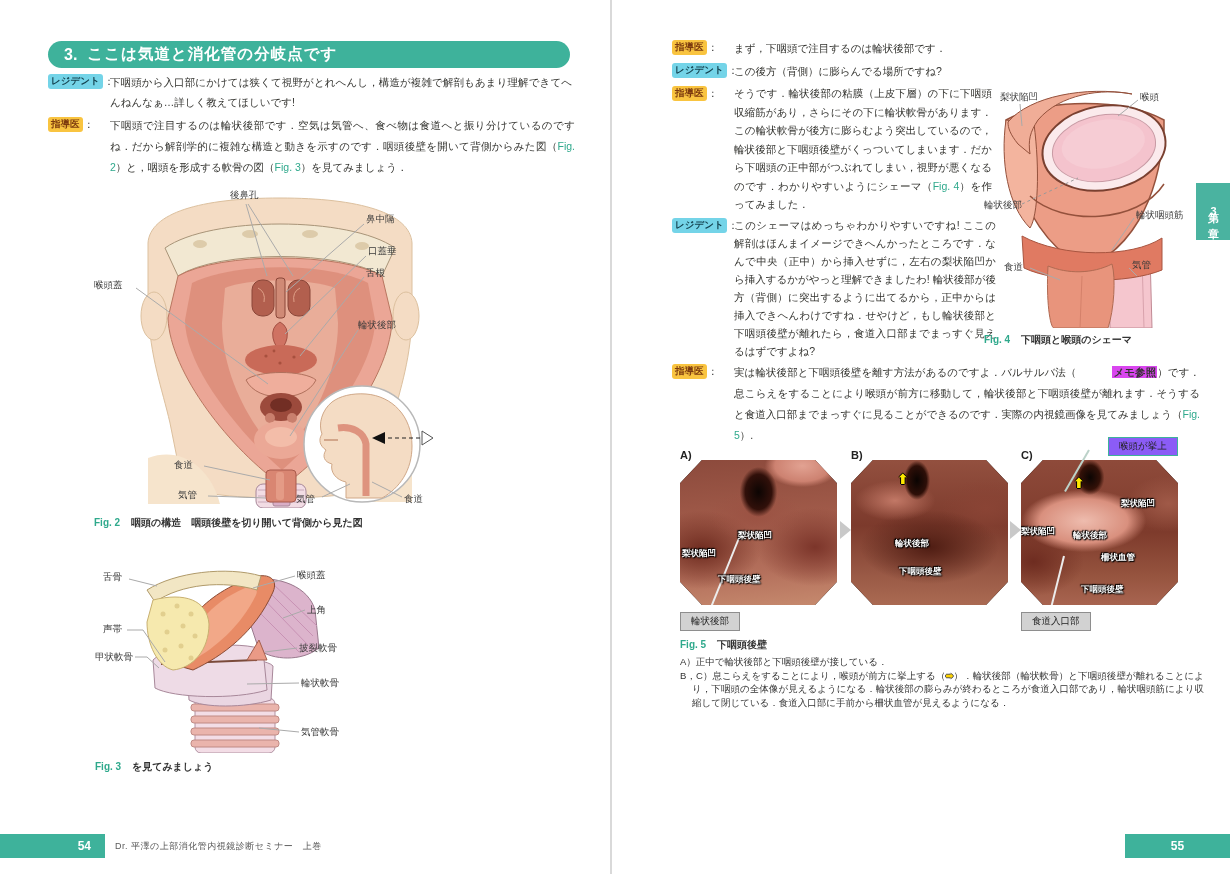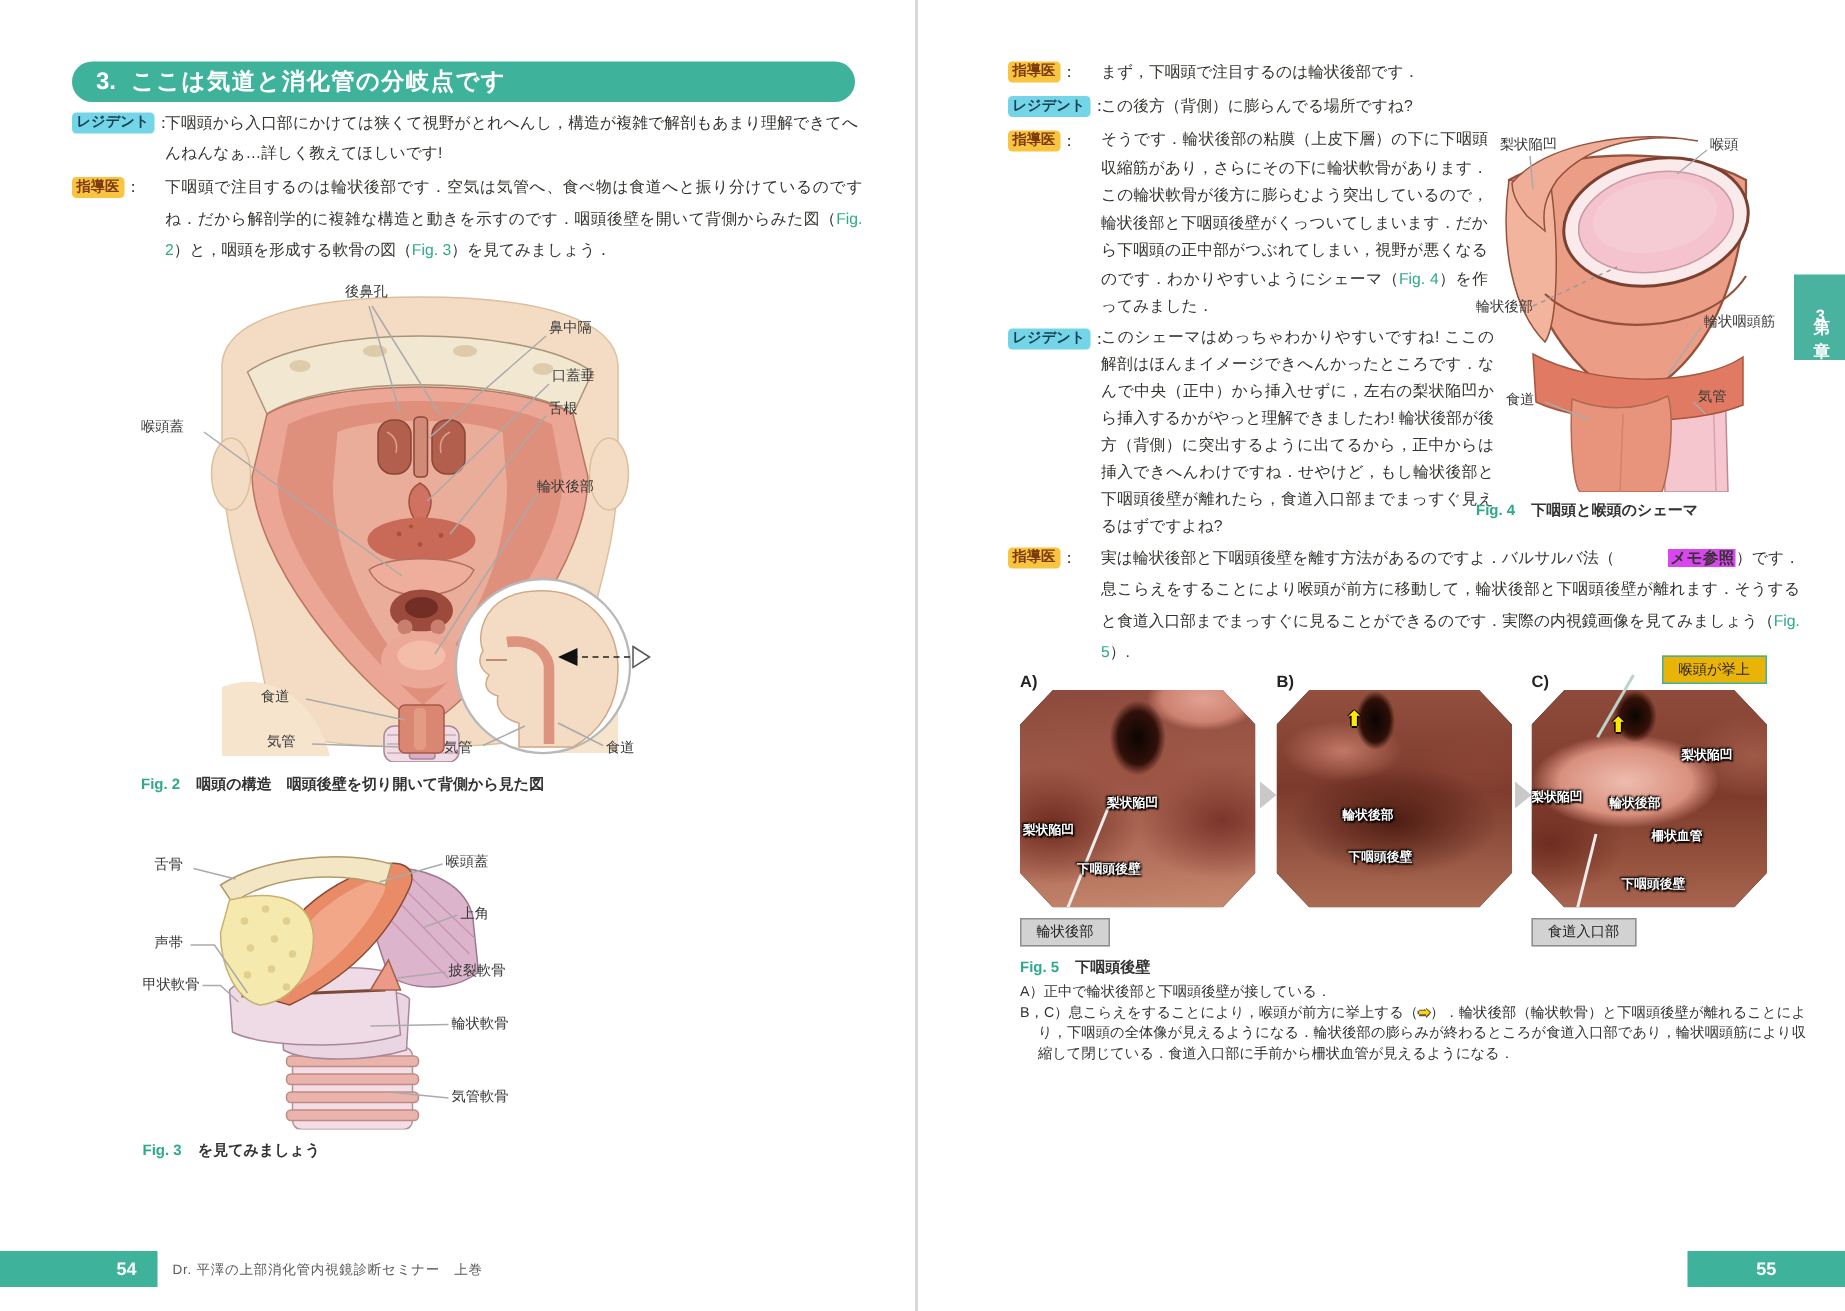--- a/index.html
+++ b/index.html
@@ -11,21 +11,21 @@
   .divider{position:absolute;left:610px;top:0;width:2px;height:874px;background:#d9d9d9;}
 
   
   .sec-bar{position:absolute;left:48px;top:41px;width:522px;height:27px;background:#3eb29b;
            border-radius:14px;display:flex;align-items:center;padding:0;box-sizing:border-box;}
   .sec-num{color:#fff;font-weight:700;font-size:16px;margin:0 10px 0 16px;}
   .sec-title{color:#fff;font-weight:700;font-size:15.5px;letter-spacing:1px;}
 
   
   .dlg{position:absolute;display:flex;align-items:flex-start;}
-  .spk-col{flex:none;width:62px;display:flex;align-items:flex-end;padding-top:2px;}
+  .spk-col{flex:none;width:62px;display:flex;align-items:center;padding-top:2px;}
   .spk{display:inline-block;font-size:9.5px;font-weight:700;line-height:1.5;padding:0 3px;border-radius:3px;white-space:nowrap;}
   .spk.r{background:#74d4e8;color:#14424f;}
   .spk.a{background:#f9c440;color:#7c3a0e;}
   .colon{font-size:10.5px;color:#333;margin-left:1px;padding-top:1px;}
   .dtxt{font-size:10.5px;line-height:20px;color:#33332f;text-align:justify;}
   .lh18{line-height:18px;}
   .lh185{line-height:18.5px;}
   .lh21{line-height:21px;}
   .figref{color:#2fa98c;}
   .memo{background:#d946ef;font-weight:700;padding:0 1px;margin-left:36px;}
@@ -47,21 +47,21 @@
         clip-path:polygon(14% 0,86% 0,100% 16%,100% 84%,86% 100%,14% 100%,0 84%,0 16%);}
   .endo .tissue{position:absolute;inset:0;}
   .elbl{position:absolute;font-size:8.5px;font-weight:700;color:#fff;white-space:nowrap;
         text-shadow:0 0 2px #000,0 0 2px #000,1px 1px 1px #000,-1px -1px 1px #000;}
   .up-arrow{position:absolute;font-size:14px;font-weight:700;color:#ffe800;line-height:1;
         text-shadow:-1px 0 0 #000,1px 0 0 #000,0 -1px 0 #000,0 1px 0 #000;}
   .ptr-line{position:absolute;width:2px;background:#ececec;transform-origin:top center;}
   .panel-arrow{position:absolute;width:0;height:0;border-top:9px solid transparent;border-bottom:9px solid transparent;border-left:11px solid #c9c9c9;}
   .callout{position:absolute;background:#d2d2d2;border:1px solid #8e8e8e;font-size:9.5px;color:#222;
            padding:2px 10px;white-space:nowrap;}
-  .callout.green{background:#eab308;border:1.5px solid #3eb29b;}
+  .callout.green{background:#8b5cf6;border:1.5px solid #3eb29b;}
   .cap-block{position:absolute;width:524px;}
   .cap-line{font-size:9.5px;line-height:13.5px;color:#333;}
   .cap-bc{padding-left:12px;text-indent:-12px;text-align:justify;}
   .cap-arrow{color:#ffd400;font-weight:700;text-shadow:-1px 0 0 #555,1px 0 0 #555,0 -1px 0 #555,0 1px 0 #555;}
 
   
   .pagenum-box{position:absolute;top:834px;height:24px;background:#3eb29b;color:#fff;
                font-size:12px;font-weight:700;display:flex;align-items:center;}
   .pagenum-box.l{left:0;width:105px;justify-content:flex-end;padding-right:14px;box-sizing:border-box;}
   .pagenum-box.r{left:511px;width:105px;justify-content:center;}

